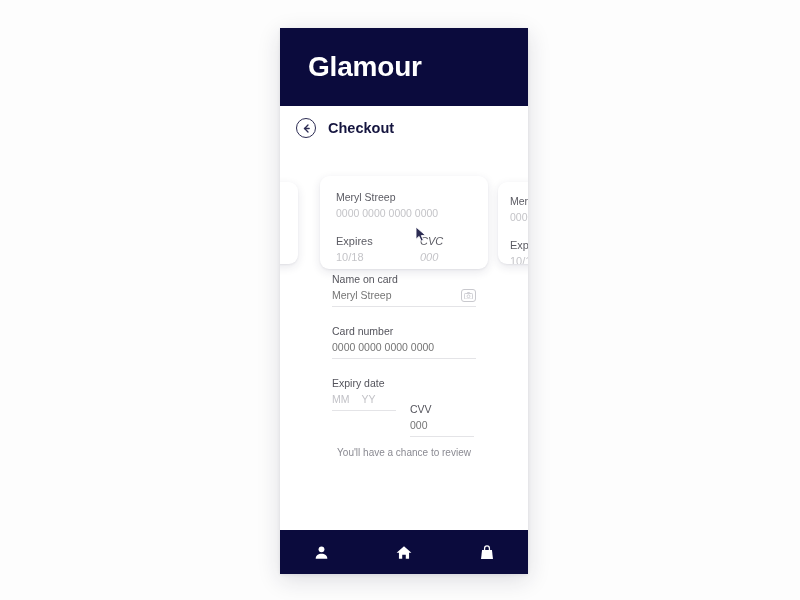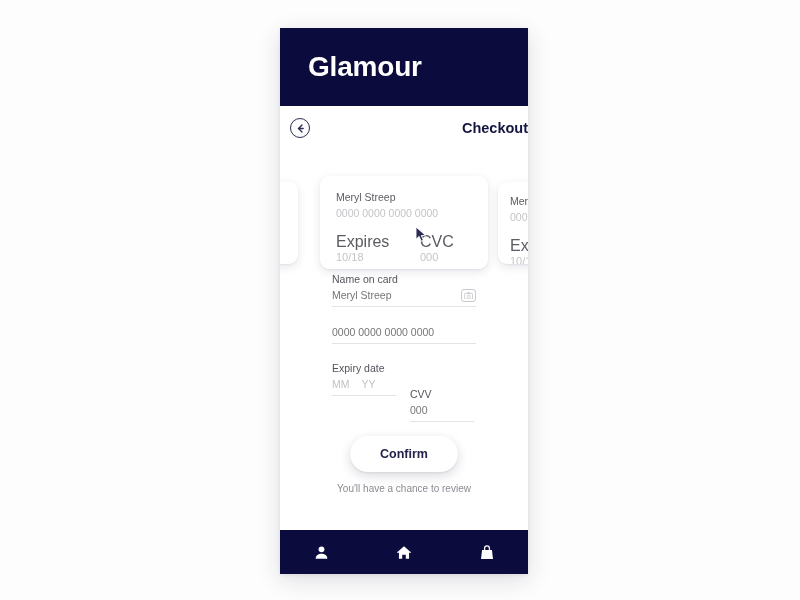--- a/index.html
+++ b/index.html
@@ -50,22 +50,21 @@
   }
 
   
   .title-row {
     position: absolute;
     left: 0; top: 78px;
     width: 248px;
     height: 44px;
     display: flex;
     align-items: center;
-    padding-left: 10px;
-    justify-content: space-between;
+    padding-left: 16px;
   }
   .back-btn {
     width: 20px; height: 20px;
     border: 1.4px solid #2b2b52;
     border-radius: 50%;
     display: flex;
     align-items: center;
     justify-content: center;
     flex: none;
   }
@@ -115,23 +114,23 @@
     font-size: 10.5px;
     color: #c4c4c8;
     line-height: 16px;
     white-space: nowrap;
   }
   .cc-row {
     display: flex;
     margin-top: 13px;
   }
   .cc-col { width: 84px; }
-  .cc-col-narrow { width: 46px; }
+  .cc-col-narrow { width: 46px; font-style: italic; }
   .cc-label {
-    font-size: 16px;
+    font-size: 11px;
     color: #5b5b63;
     line-height: 15px;
     white-space: nowrap;
   }
   .cc-value {
     font-size: 11px;
     color: #c4c4c8;
     line-height: 16px;
     white-space: nowrap;
   }
@@ -308,20 +307,21 @@
             <svg width="9" height="7.5" viewBox="0 0 12 10" aria-hidden="true">
               <rect x="0.6" y="2" width="10.8" height="7.4" rx="1.1" fill="none" stroke="#c2c2c8" stroke-width="1"></rect>
               <path d="M4 2 L4.7 0.7 H7.3 L8 2" fill="none" stroke="#c2c2c8" stroke-width="1" stroke-linejoin="round"></path>
               <circle cx="6" cy="5.7" r="1.9" fill="none" stroke="#c2c2c8" stroke-width="1"></circle>
             </svg>
           </div>
         </div>
       </div>
 
       <div class="field">
+        <div class="field-label">Card number</div>
         <div class="field-input-row">
           <input class="field-value" type="text" placeholder="0000 0000 0000 0000" style="">
         </div>
       </div>
 
       <div class="split">
         <div class="split-left">
           <div class="field-label">Expiry date</div>
           <div class="mmyy">
             <span>MM</span>
@@ -332,21 +332,20 @@
           <div class="field-label">CVV</div>
           <div class="field-input-row">
             <input class="field-value" type="text" placeholder="000" style="">
           </div>
         </div>
       </div>
 
     </div>
 
     <div class="confirm-wrap">
-      <button class="confirm-btn">Confirm</button>
       <div class="confirm-note">You'll have a chance to review</div>
     </div>
 
     <div class="bottom-nav">
       <div class="nav-item">
         <span>
           <svg width="15" height="15" viewBox="0 0 16 16" aria-hidden="true">
             <circle cx="8" cy="4.6" r="3.1" fill="#ffffff"></circle>
             <path d="M1.8 14.6 C1.8 11.2 4.6 9.4 8 9.4 C11.4 9.4 14.2 11.2 14.2 14.6 Z" fill="#ffffff"></path>
           </svg>

